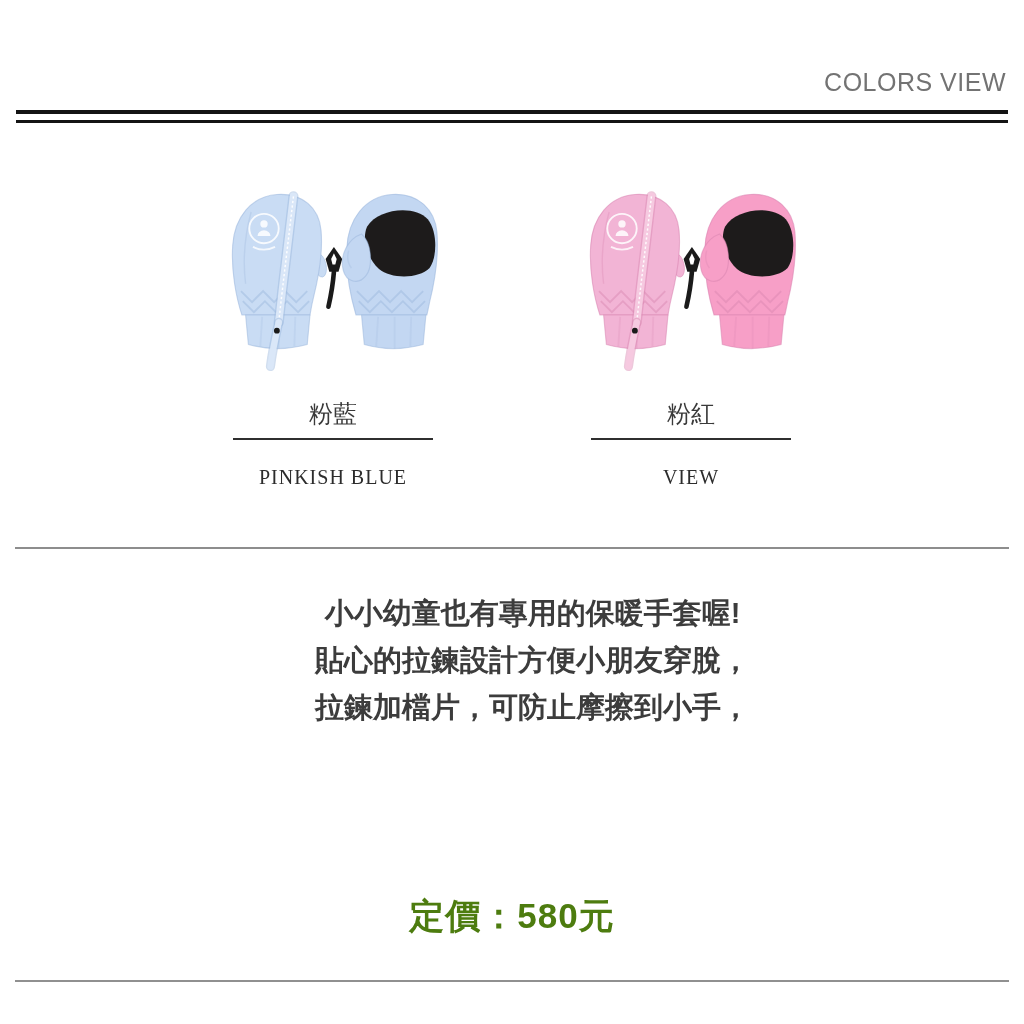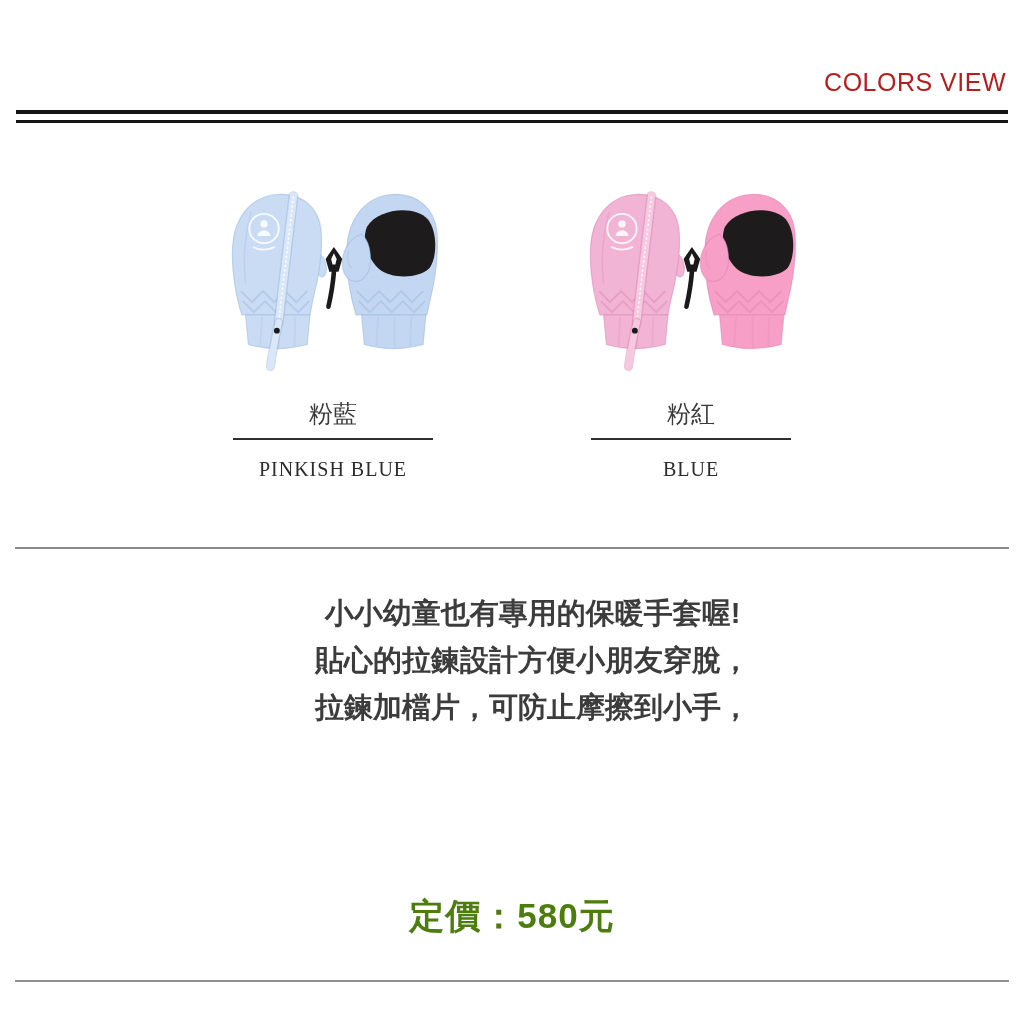--- a/index.html
+++ b/index.html
@@ -3,36 +3,36 @@
 <meta charset="utf-8">
 <style>
   * { margin:0; padding:0; box-sizing:border-box; }
   html,body { width:1024px; height:1024px; background:#ffffff; }
   body { font-family:"Liberation Sans", sans-serif; }
   .page { position:relative; width:1024px; height:1024px; background:#fff; overflow:hidden; }
 
   
   .header-title {
     position:absolute; top:68px; right:18px;
-    font-size:25px; font-weight:400; color:#b91c1c; letter-spacing:.5px;
+    font-size:25px; font-weight:400; color:#737373; letter-spacing:.5px;
   }
   .rule-thick { position:absolute; left:16px; right:16px; top:110px; height:4px; background:#141414; }
   .rule-thin  { position:absolute; left:16px; right:16px; top:120px; height:2.5px; background:#141414; }
 
   
   .products-row {
     position:absolute; top:186px; left:0; width:100%;
     display:flex; justify-content:center; gap:118px;
   }
   .product { width:240px; display:flex; flex-direction:column; align-items:center; }
   .mittens { width:230px; height:189px; display:block; }
   .name-zh { margin-top:24px; font-size:24px; color:#3a3a3a; line-height:30px; }
   .name-rule { width:200px; height:2px; background:#2f2f2f; margin-top:9px; }
   .name-en {
-    margin-top:18px; font-family:"Liberation Serif", serif;
+    margin-top:26px; font-family:"Liberation Serif", serif;
     font-size:20px; letter-spacing:1px; color:#2c2c2c;
   }
 
   
   .divider { position:absolute; left:15px; right:15px; height:2px; background:#8d8d8d; }
   .divider-mid { top:547px; }
   .divider-bottom { top:980px; background:#909090; }
 
   
   .description {
@@ -150,21 +150,21 @@
           <path d="M28 52 C14 57 4 74 8 91 C11 104 25 108 33 97 C40 88 40 62 28 52 Z" fill="var(--palm)" stroke="var(--dark)" stroke-opacity=".5" stroke-width="1.2"></path>
           <path d="M14 70 q-3 11 3 19" stroke="var(--dark)" stroke-opacity=".3" stroke-width="1.5" fill="none"></path>
           <path d="M23 114 L35 126 L47 114 L59 126 L71 114 L83 126 L95 114" stroke="var(--dark)" stroke-opacity=".45" stroke-width="2" fill="none"></path>
           <path d="M25 125 L37 137 L49 125 L61 137 L73 125 L85 137 L97 125" stroke="var(--dark)" stroke-opacity=".45" stroke-width="2" fill="none"></path>
           <path d="M28 140 L98 140 L95 172 Q62 181 31 172 Z" fill="var(--palm)" stroke="var(--dark)" stroke-opacity=".5" stroke-width="1.2"></path>
           <path d="M46 142 L44 174 M64 142 L64 177 M82 142 L81 174" stroke="var(--dark)" stroke-opacity=".2" stroke-width="2" fill="none"></path>
         </g>
       </svg>
       <div class="name-zh">粉紅</div>
       <div class="name-rule"></div>
-      <div class="name-en">BLUE</div>
+      <div class="name-en">VIEW</div>
     </div>
 
   </div>
 
   <div class="divider divider-mid"></div>
 
   <div class="description">
     <div>小小幼童也有專用的保暖手套喔!</div>
     <div>貼心的拉鍊設計方便小朋友穿脫，</div>
     <div>拉鍊加檔片，可防止摩擦到小手，</div>

